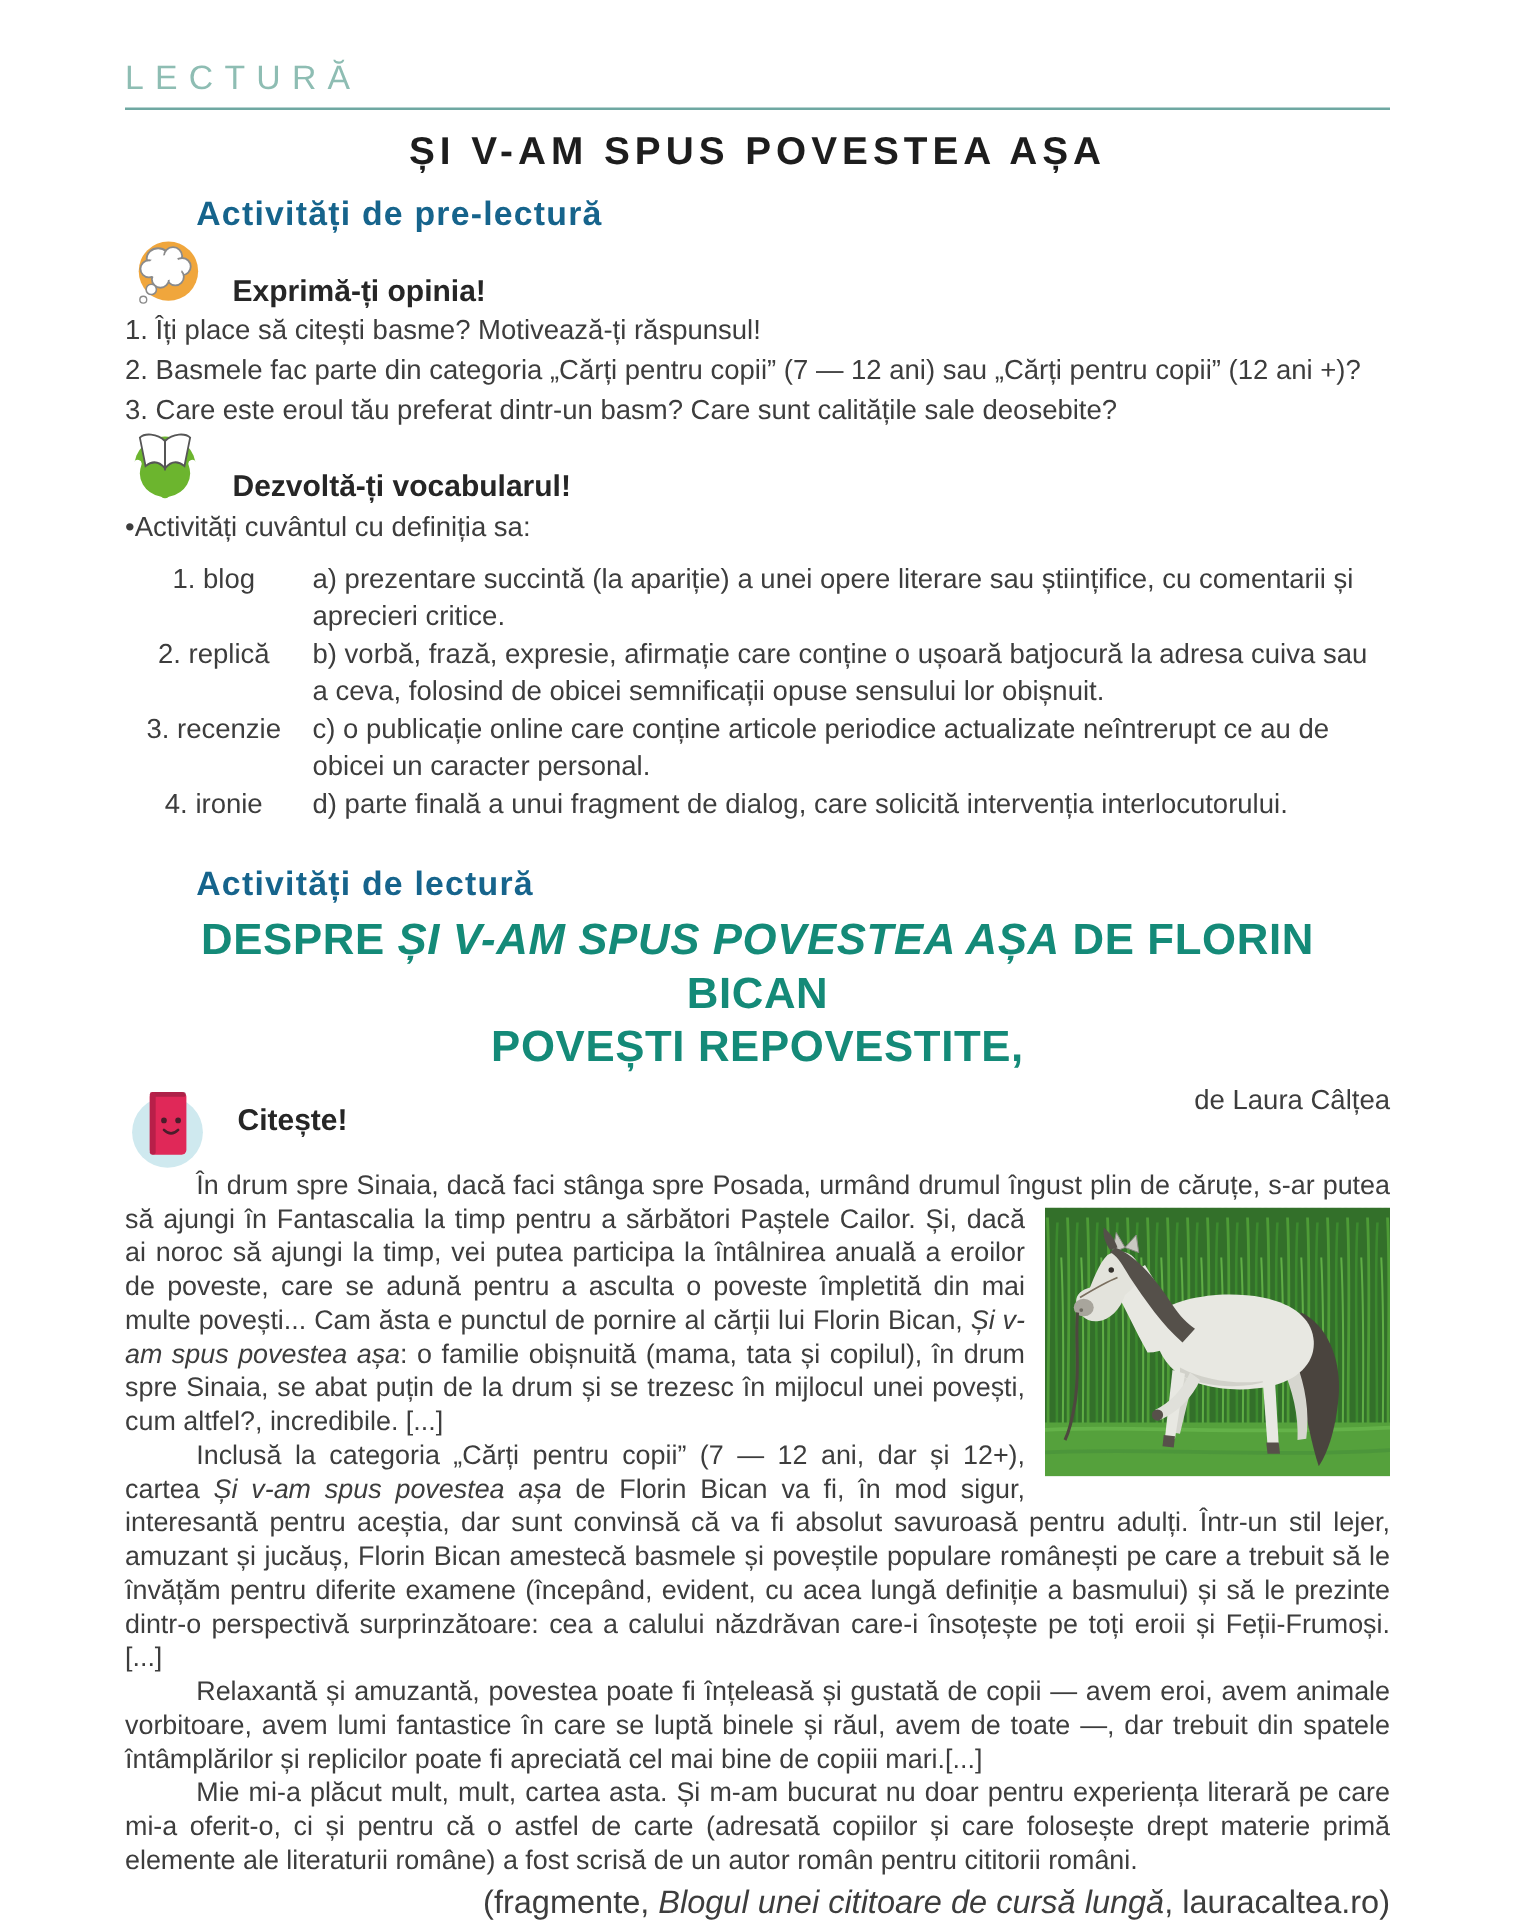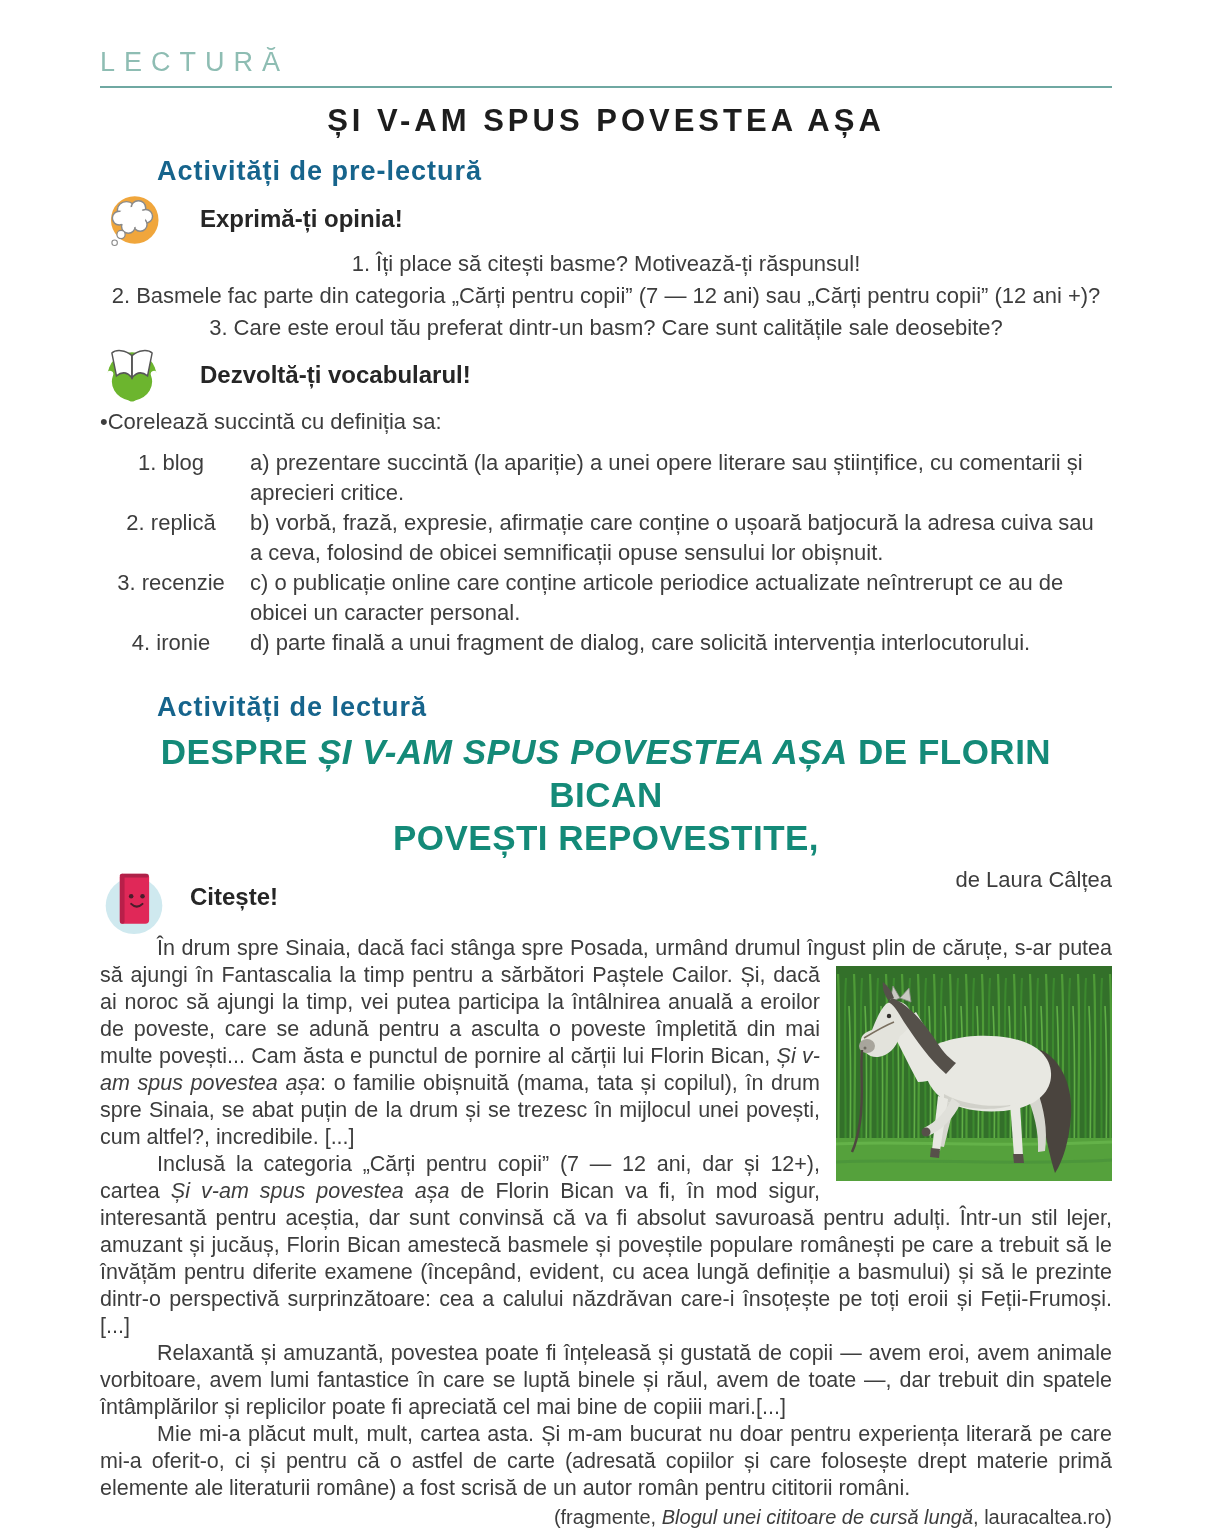--- a/index.html
+++ b/index.html
@@ -17,25 +17,25 @@
   }
   .divider { border: none; border-top: 2px solid #6fa8a2; margin: 8px 0 0 0; }
   .page-title {
     text-align: center; color: #1d1d1d; font-weight: 700;
     font-size: 31px; letter-spacing: 4px; margin-top: 14px; line-height: 38px;
   }
   .sub-heading {
     color: #16648c; font-weight: 700; font-size: 27px; letter-spacing: 1px;
     margin: 14px 0 0 57px; line-height: 34px;
   }
-  .activity-row { display: flex; align-items: center; margin-top: 2px; height: 58px; gap: 14px; }
+  .activity-row { display: flex; align-items: flex-end; margin-top: 2px; height: 58px; }
   .activity-icon { flex: none; width: 64px; height: 64px; }
   .activity-icon svg { width: 100%; height: 100%; display: block; }
   .activity-label { font-weight: 700; font-size: 24px; color: #262626; margin-left: 22px; }
-  .questions { font-size: 22px; line-height: 32px; color: #3d3d3d; text-align: center; }
+  .questions { font-size: 22px; line-height: 32px; color: #3d3d3d; }
   .question { white-space: normal; }
   .vocab-instruction { font-size: 22px; line-height: 32px; margin-top: 2px; }
   .vocab-grid {
     display: grid; grid-template-columns: 150px 1fr;
     font-size: 22px; line-height: 30px; margin-top: 10px;
   }
   .vocab-term { padding-right: 8px; text-align: center; }
   .vocab-def { text-align: left; }
   .article-title {
     text-align: center; color: #148a78; font-weight: 700;
@@ -46,21 +46,21 @@
   .read-row .activity-icon { width: 68px; height: 72px; margin-bottom: -10px; }
   .byline { position: absolute; right: 0; top: 2px; font-size: 22px; color: #3d3d3d; }
   .body-text { font-size: 21.5px; line-height: 27px; text-align: justify; margin-top: 6px; }
   .body-text p { margin: 0; text-indent: 57px; }
   .body-text i { font-style: italic; }
   .horse-figure {
     float: right; width: 276px; height: 215px; margin: 4px 0 4px 16px;
     display: block;
   }
   .horse-figure svg { width: 100%; height: 100%; display: block; }
-  .attribution { text-align: right; font-size: 20px; margin-top: 4px; }
+  .attribution { text-align: right; font-size: 26px; margin-top: 4px; }
   .attribution .it { font-style: italic; }
 </style>
 </head>
 <body>
 
 <div class="page">
 
   <div class="section-label">LECTURĂ</div>
   <hr class="divider">
 
@@ -101,21 +101,21 @@
         <path d="M35,14 C28,7 17,7 13,11 L18,36 C24,31 30,32 35,38 Z" fill="#ffffff" stroke="#565656" stroke-width="1.6"></path>
         <path d="M35,14 C42,7 53,7 57,11 L52,36 C46,31 40,32 35,38 Z" fill="#ffffff" stroke="#565656" stroke-width="1.6"></path>
         <path d="M35,14 L35,38" stroke="#565656" stroke-width="1.6"></path>
         <path d="M11,34 C6,48 14,62 30,66" stroke="#ffffff" stroke-width="7" fill="none" stroke-linecap="round"></path>
         <path d="M59,34 C64,48 56,62 40,66" stroke="#ffffff" stroke-width="7" fill="none" stroke-linecap="round"></path>
       </svg>
     </span>
     <span class="activity-label">Dezvoltă-ți vocabularul!</span>
   </div>
 
-  <div class="vocab-instruction">•Corelează succintă cu definiția sa:</div>
+  <div class="vocab-instruction">•Activități cuvântul cu definiția sa:</div>
 
   <div class="vocab-grid">
       <div class="vocab-term">1. blog</div>
       <div class="vocab-def">a) prezentare succintă (la apariție) a unei opere literare sau științifice, cu comentarii și aprecieri critice.</div>
       <div class="vocab-term">2. replică</div>
       <div class="vocab-def">b) vorbă, frază, expresie, afirmație care conține o ușoară batjocură la adresa cuiva sau a ceva, folosind de obicei semnificații opuse sensului lor obișnuit.</div>
       <div class="vocab-term">3. recenzie</div>
       <div class="vocab-def">c) o publicație online care conține articole periodice actualizate neîntrerupt ce au de obicei un caracter personal.</div>
       <div class="vocab-term">4. ironie</div>
       <div class="vocab-def">d) parte finală a unui fragment de dialog, care solicită intervenția interlocutorului.</div>

